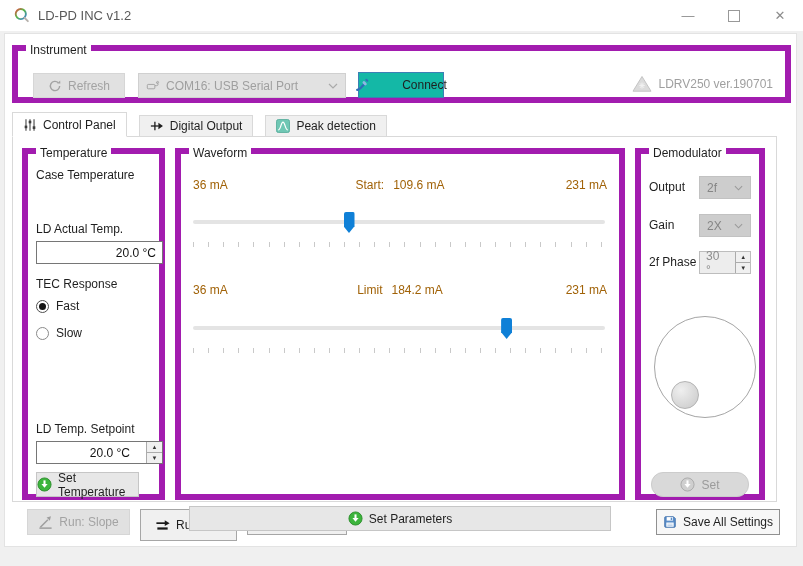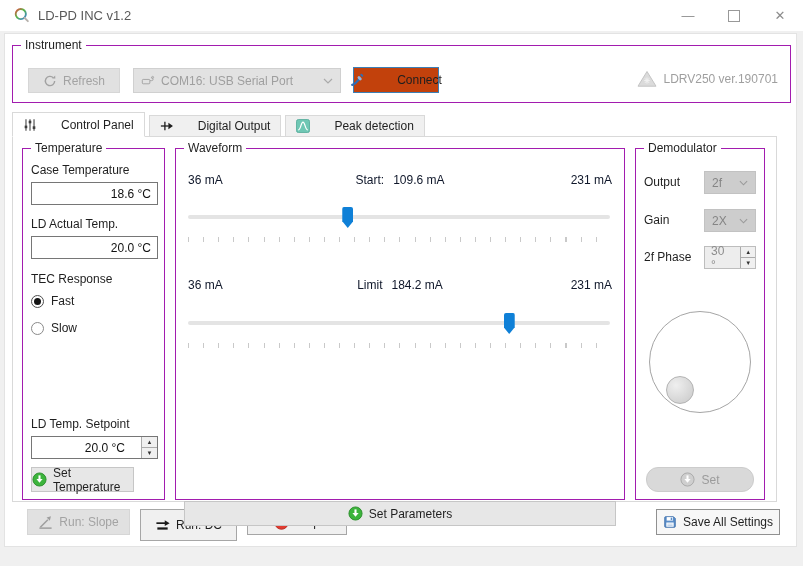--- a/index.html
+++ b/index.html
@@ -7,28 +7,28 @@
   
   .titlebar{position:absolute;top:0;left:0;right:0;height:31px;background:#fff;display:flex;align-items:center;}
   .app-icon{margin-left:13px;width:17px;height:17px;flex:0 0 auto;}
   .app-title{margin-left:8px;font-size:13px;color:#595959;}
   .win-controls{margin-left:auto;display:flex;align-items:center;height:100%;}
   .win-btn{width:46px;height:100%;display:flex;align-items:center;justify-content:center;color:#8c8c8c;font-size:13px;cursor:default;}
   .max-box{display:inline-block;width:10px;height:10px;border:1px solid #999;}
   
   .client{position:absolute;left:4px;top:33px;width:793px;height:514px;background:#fff;border:1px solid #e3e3e3;box-sizing:border-box;}
   
-  .groupbox{position:absolute;border:1px solid #a21caf;box-sizing:border-box;background:#fff;}
+  .groupbox{position:absolute;border:6px solid #a21caf;box-sizing:border-box;background:#fff;}
   .gb-label{position:absolute;top:-8px;left:8px;background:#fff;padding:0 4px;color:#1f1f1f;line-height:14px;}
   
   .btn{box-sizing:border-box;display:flex;align-items:center;justify-content:center;gap:6px;background:#e7e7e7;border:1px solid #c6c6c6;color:#1f1f1f;cursor:default;}
   .btn.raised{background:#f0f0f0;border-color:#a6a6a6;}
   .btn.disabled{background:#e1e1e1;border-color:#d6d6d6;color:#a3a3a3;}
   .btn.dim{background:#d9d9d9;border-color:#cccccc;color:#9b9b9b;border-radius:12px;}
-  .btn.connect{background:#c2410c;border-color:#3c7fb5;gap:33px;}
+  .btn.connect{background:#14b8a6;border-color:#3c7fb5;gap:33px;}
   .btn.save{background:#f7f7f7;border-color:#909090;}
   .icon14{width:14px;height:14px;flex:0 0 auto;}
   .icon16{width:15px;height:15px;flex:0 0 auto;}
   
   .dd{box-sizing:border-box;display:flex;align-items:center;gap:6px;padding:0 7px;cursor:default;}
   .dd.port{background:#e2e2e2;border:1px solid #d0d0d0;color:#9f9f9f;}
   .dd.demod{background:#cdcdcd;color:#858585;border:1px solid #c2c2c2;}
   .dd .dd-txt{flex:1;white-space:nowrap;overflow:hidden;}
   
   .field{box-sizing:border-box;background:#fff;border:1px solid #767676;display:flex;align-items:center;justify-content:flex-end;padding:0 6px;color:#111;}
@@ -40,29 +40,29 @@
   .spin.dim{border-color:#bdbdbd;background:#ededed;}
   .spin.dim .val{color:#8d8d8d;background:#ededed;}
   
   .radio-row{display:flex;align-items:center;gap:7px;cursor:default;}
   .radio{width:13px;height:13px;border-radius:50%;border:1px solid #4e4e4e;background:#fff;display:inline-flex;align-items:center;justify-content:center;box-sizing:border-box;}
   .radio.unchecked{border-color:#8a8a8a;}
   .radio .dot{width:7px;height:7px;border-radius:50%;background:#141414;display:none;}
   .radio.checked .dot{display:block;}
   
   .tabbar{position:absolute;left:7px;top:78px;display:flex;align-items:flex-end;height:25px;z-index:3;}
-  .tab{box-sizing:border-box;display:flex;align-items:center;gap:24px;padding:0 10px;height:22px;background:#f0f0f0;border:1px solid #d9d9d9;margin-right:4px;color:#1f1f1f;cursor:default;}
+  .tab{box-sizing:border-box;display:flex;align-items:center;gap:6px;padding:0 10px;height:22px;background:#f0f0f0;border:1px solid #d9d9d9;margin-right:12px;color:#1f1f1f;cursor:default;}
   .tab.selected{height:25px;background:#fff;border-bottom:1px solid #fff;position:relative;z-index:4;}
   .tabpanel{position:absolute;left:7px;top:102px;width:765px;height:366px;border:1px solid #d9d9d9;background:#fff;box-sizing:border-box;z-index:2;}
   
   .hslider{position:absolute;height:20px;}
   .hslider .track{position:absolute;left:0;right:0;top:8px;height:4px;background:#e4e4e4;border-radius:2px;}
   .hslider .thumb{position:absolute;top:0;width:11px;height:21px;margin-left:-5px;background:#0f80d7;border-radius:2px;clip-path:polygon(0 0,100% 0,100% 68%,50% 100%,0 68%);}
   .ticks{position:absolute;height:5px;background-image:repeating-linear-gradient(to right,#c9c9c9 0,#c9c9c9 1px,transparent 1px,transparent 15.1px);}
-  .wf-row{position:absolute;left:12px;right:12px;display:flex;justify-content:space-between;color:#0f172a;}
+  .wf-row{position:absolute;left:12px;right:12px;display:flex;justify-content:space-between;color:#a16207;}
   .wf-center{position:absolute;left:50%;transform:translateX(-50%);white-space:nowrap;}
   .wf-center .pfx{margin-right:9px;}
   
   .dm-label{color:#8f8f8f;}
   .knob{position:absolute;border-radius:50%;border:1px solid #a5a5a5;background:#fff;}
   .knob-dot{position:absolute;border-radius:50%;border:1px solid #b3b3b3;background:radial-gradient(circle at 35% 32%,#efefef,#c8c8c8);}
   .lbl{position:absolute;color:#1f1f1f;white-space:nowrap;}
   .device-info{position:absolute;right:12px;top:24px;display:flex;align-items:center;gap:6px;color:#9f9f9f;}
 </style>
 </head>
@@ -166,23 +166,20 @@
         </svg>
         <span>Peak detection</span>
       </div>
     </div>
 
     <div class="tabpanel">
 
       <div class="groupbox" style="left:9px;top:11px;width:143px;height:352px;">
         <span class="gb-label">Temperature</span>
         <span class="lbl" style="left:8px;top:14px;">Case Temperature</span>
-        <div class="field" style="position:absolute;left:8px;top:33px;width:127px;height:23px;">
-          <span>18.6 °C</span>
-        </div>
         <span class="lbl" style="left:8px;top:68px;">LD Actual Temp.</span>
         <div class="field" style="position:absolute;left:8px;top:87px;width:127px;height:23px;">
           <span>20.0 °C</span>
         </div>
         <span class="lbl" style="left:8px;top:123px;">TEC Response</span>
         <div class="radio-row" style="position:absolute;left:8px;top:145px;">
           <span class="radio checked">
               <span class="dot"></span>
             </span>
           <span>Fast</span>

